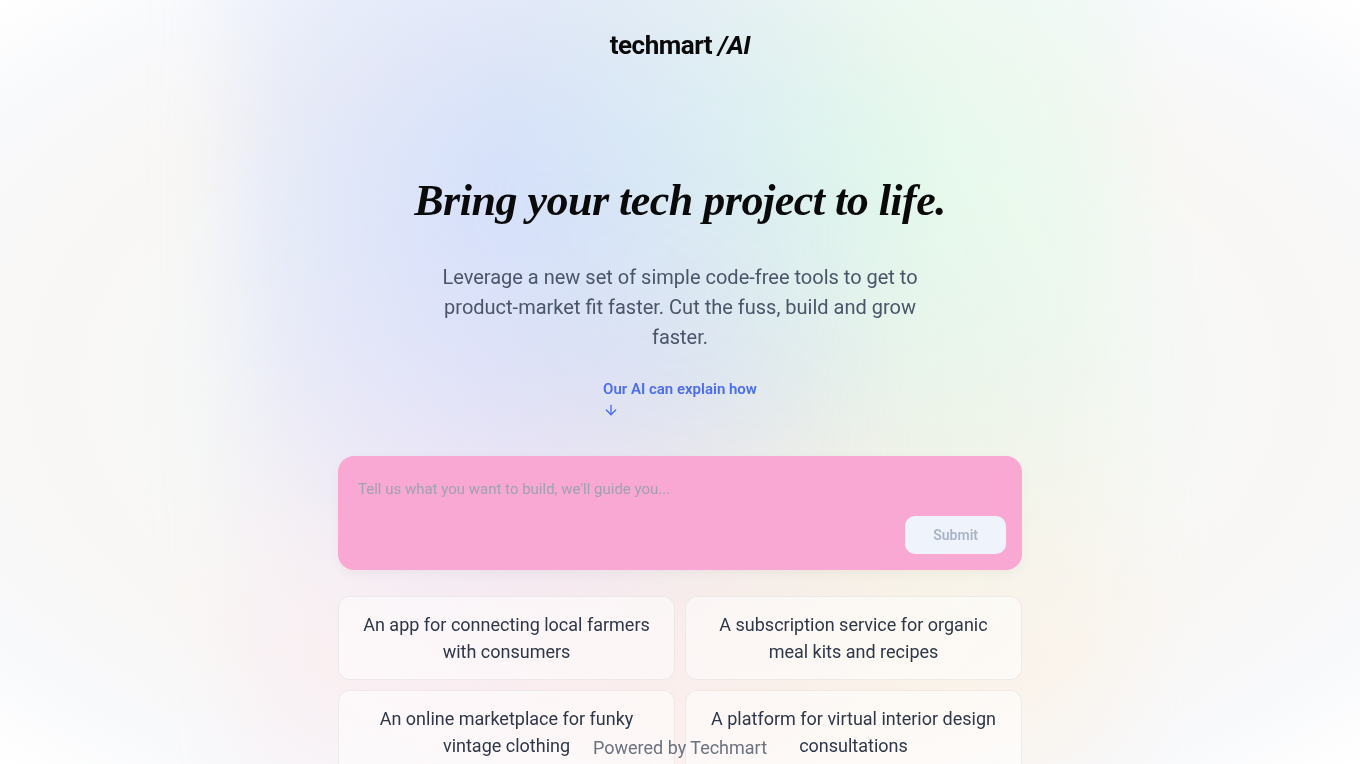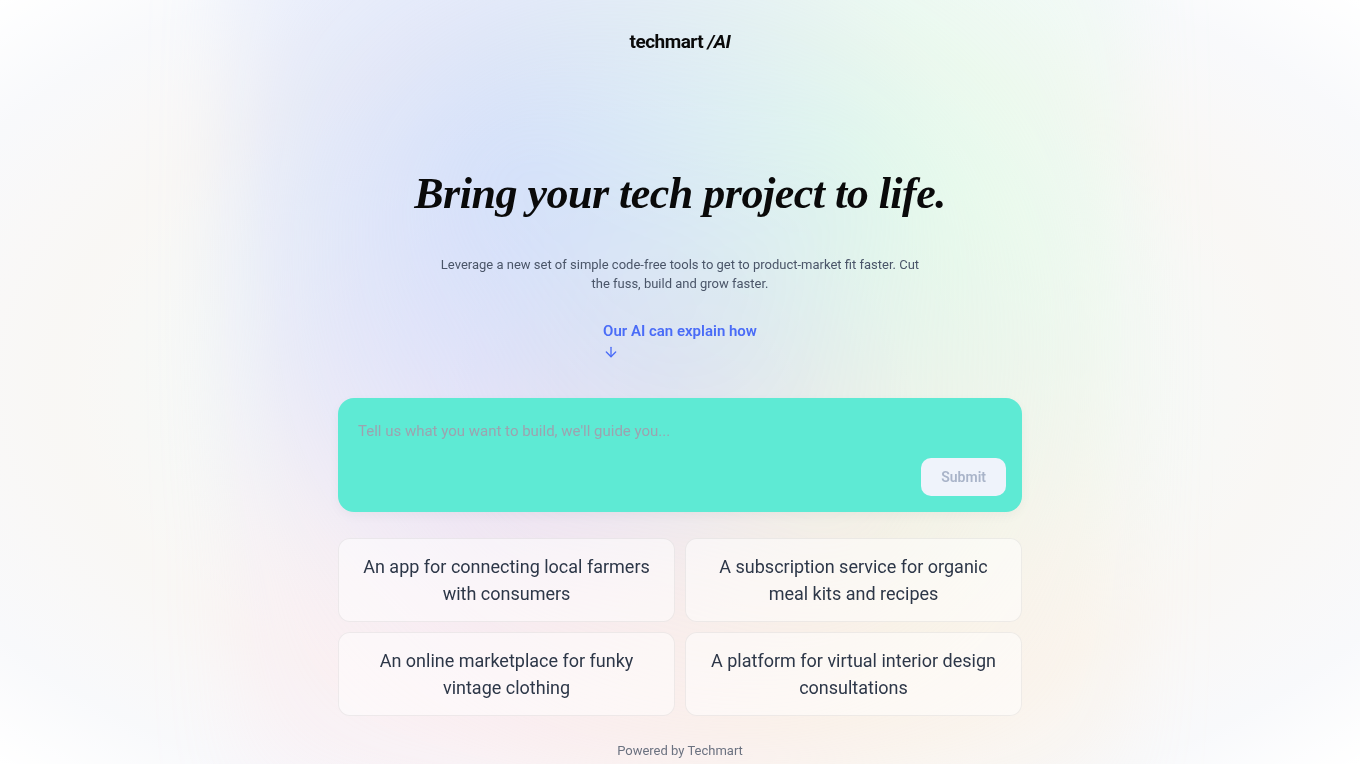--- a/index.html
+++ b/index.html
@@ -43,21 +43,21 @@
       position: relative;
       z-index: 1;
       display: flex;
       flex-direction: column;
       align-items: center;
       height: 100%;
       padding-top: 30px;
     }
     
     .logo {
-      font-size: 19px;
+      font-size: 26px;
       font-weight: 700;
       color: #0a0a0a;
       letter-spacing: -0.5px;
     }
     
     .logo-ai {
       font-weight: 700;
       font-style: italic;
     }
     
@@ -69,21 +69,21 @@
       font-weight: 700;
       line-height: 1.2;
       color: #0a0a0a;
       letter-spacing: -0.5px;
       font-style: italic;
     }
     
     .subheading {
       margin-top: 34px;
       text-align: center;
-      font-size: 13px;
+      font-size: 20px;
       color: #4a5568;
       line-height: 1.5;
       max-width: 480px;
     }
     
     .explain-link {
       margin-top: 28px;
       text-align: center;
       font-size: 15px;
       color: #4a6cf7;
@@ -96,21 +96,21 @@
     }
     
     .arrow-down {
       width: 16px;
       height: 16px;
     }
     
     .input-card {
       margin-top: 38px;
       width: 684px;
-      background: #5eead4;
+      background: #f9a8d4;
       border-radius: 16px;
       padding: 16px;
       box-shadow: 0 4px 12px rgba(0, 0, 0, 0.04);
     }
     
     .text-input {
       width: 100%;
       border: none;
       outline: none;
       font-size: 15px;
@@ -129,21 +129,21 @@
       display: flex;
       justify-content: flex-end;
       margin-top: 10px;
     }
     
     .submit-btn {
       background: #eff3fb;
       color: #a9b4c9;
       border: none;
       border-radius: 10px;
-      padding: 11px 20px;
+      padding: 11px 28px;
       font-size: 14px;
       font-weight: 600;
       cursor: pointer;
       font-family: inherit;
     }
     
     .suggestions {
       margin-top: 26px;
       width: 684px;
       display: grid;
@@ -164,21 +164,21 @@
       min-height: 64px;
       display: flex;
       align-items: center;
       justify-content: center;
     }
     
     .footer {
       position: absolute;
       bottom: 6px;
       text-align: center;
-      font-size: 13px;
+      font-size: 18px;
       color: #6b7280;
       width: 100%;
     }
   </style>
 </head>
 <body>
 
 <div class="gradient-bg"></div>
 
 <div class="container">

